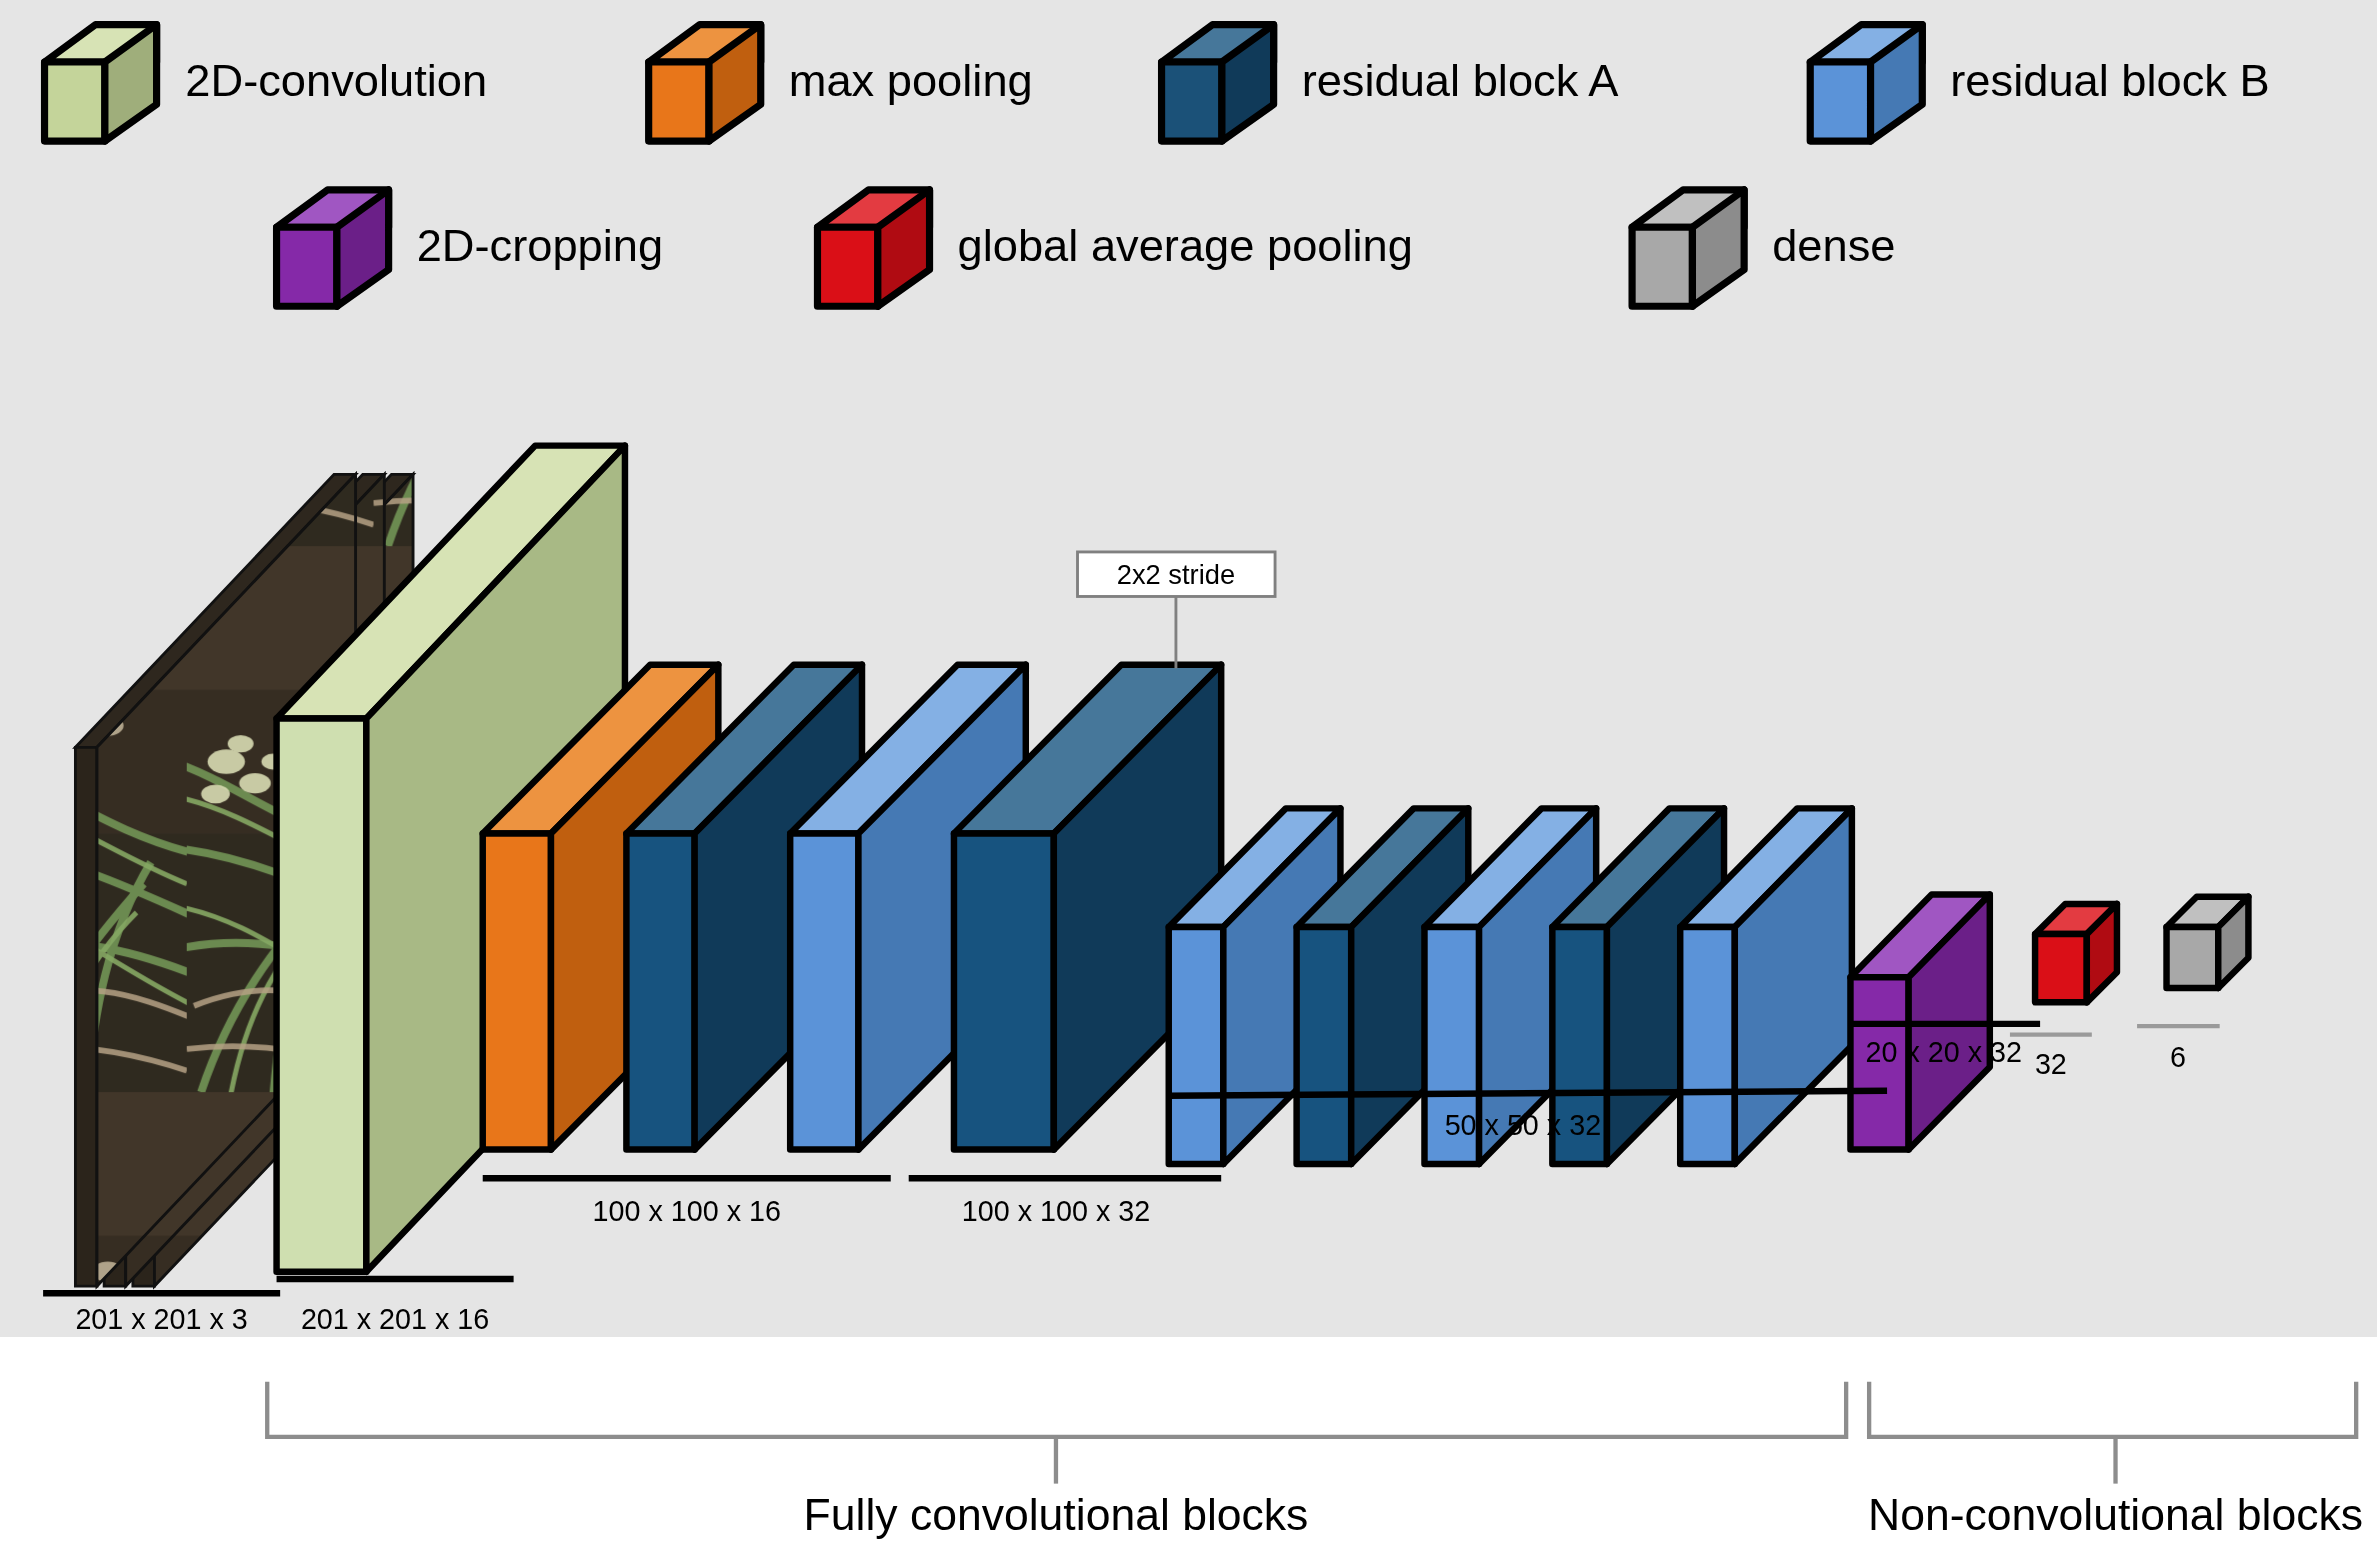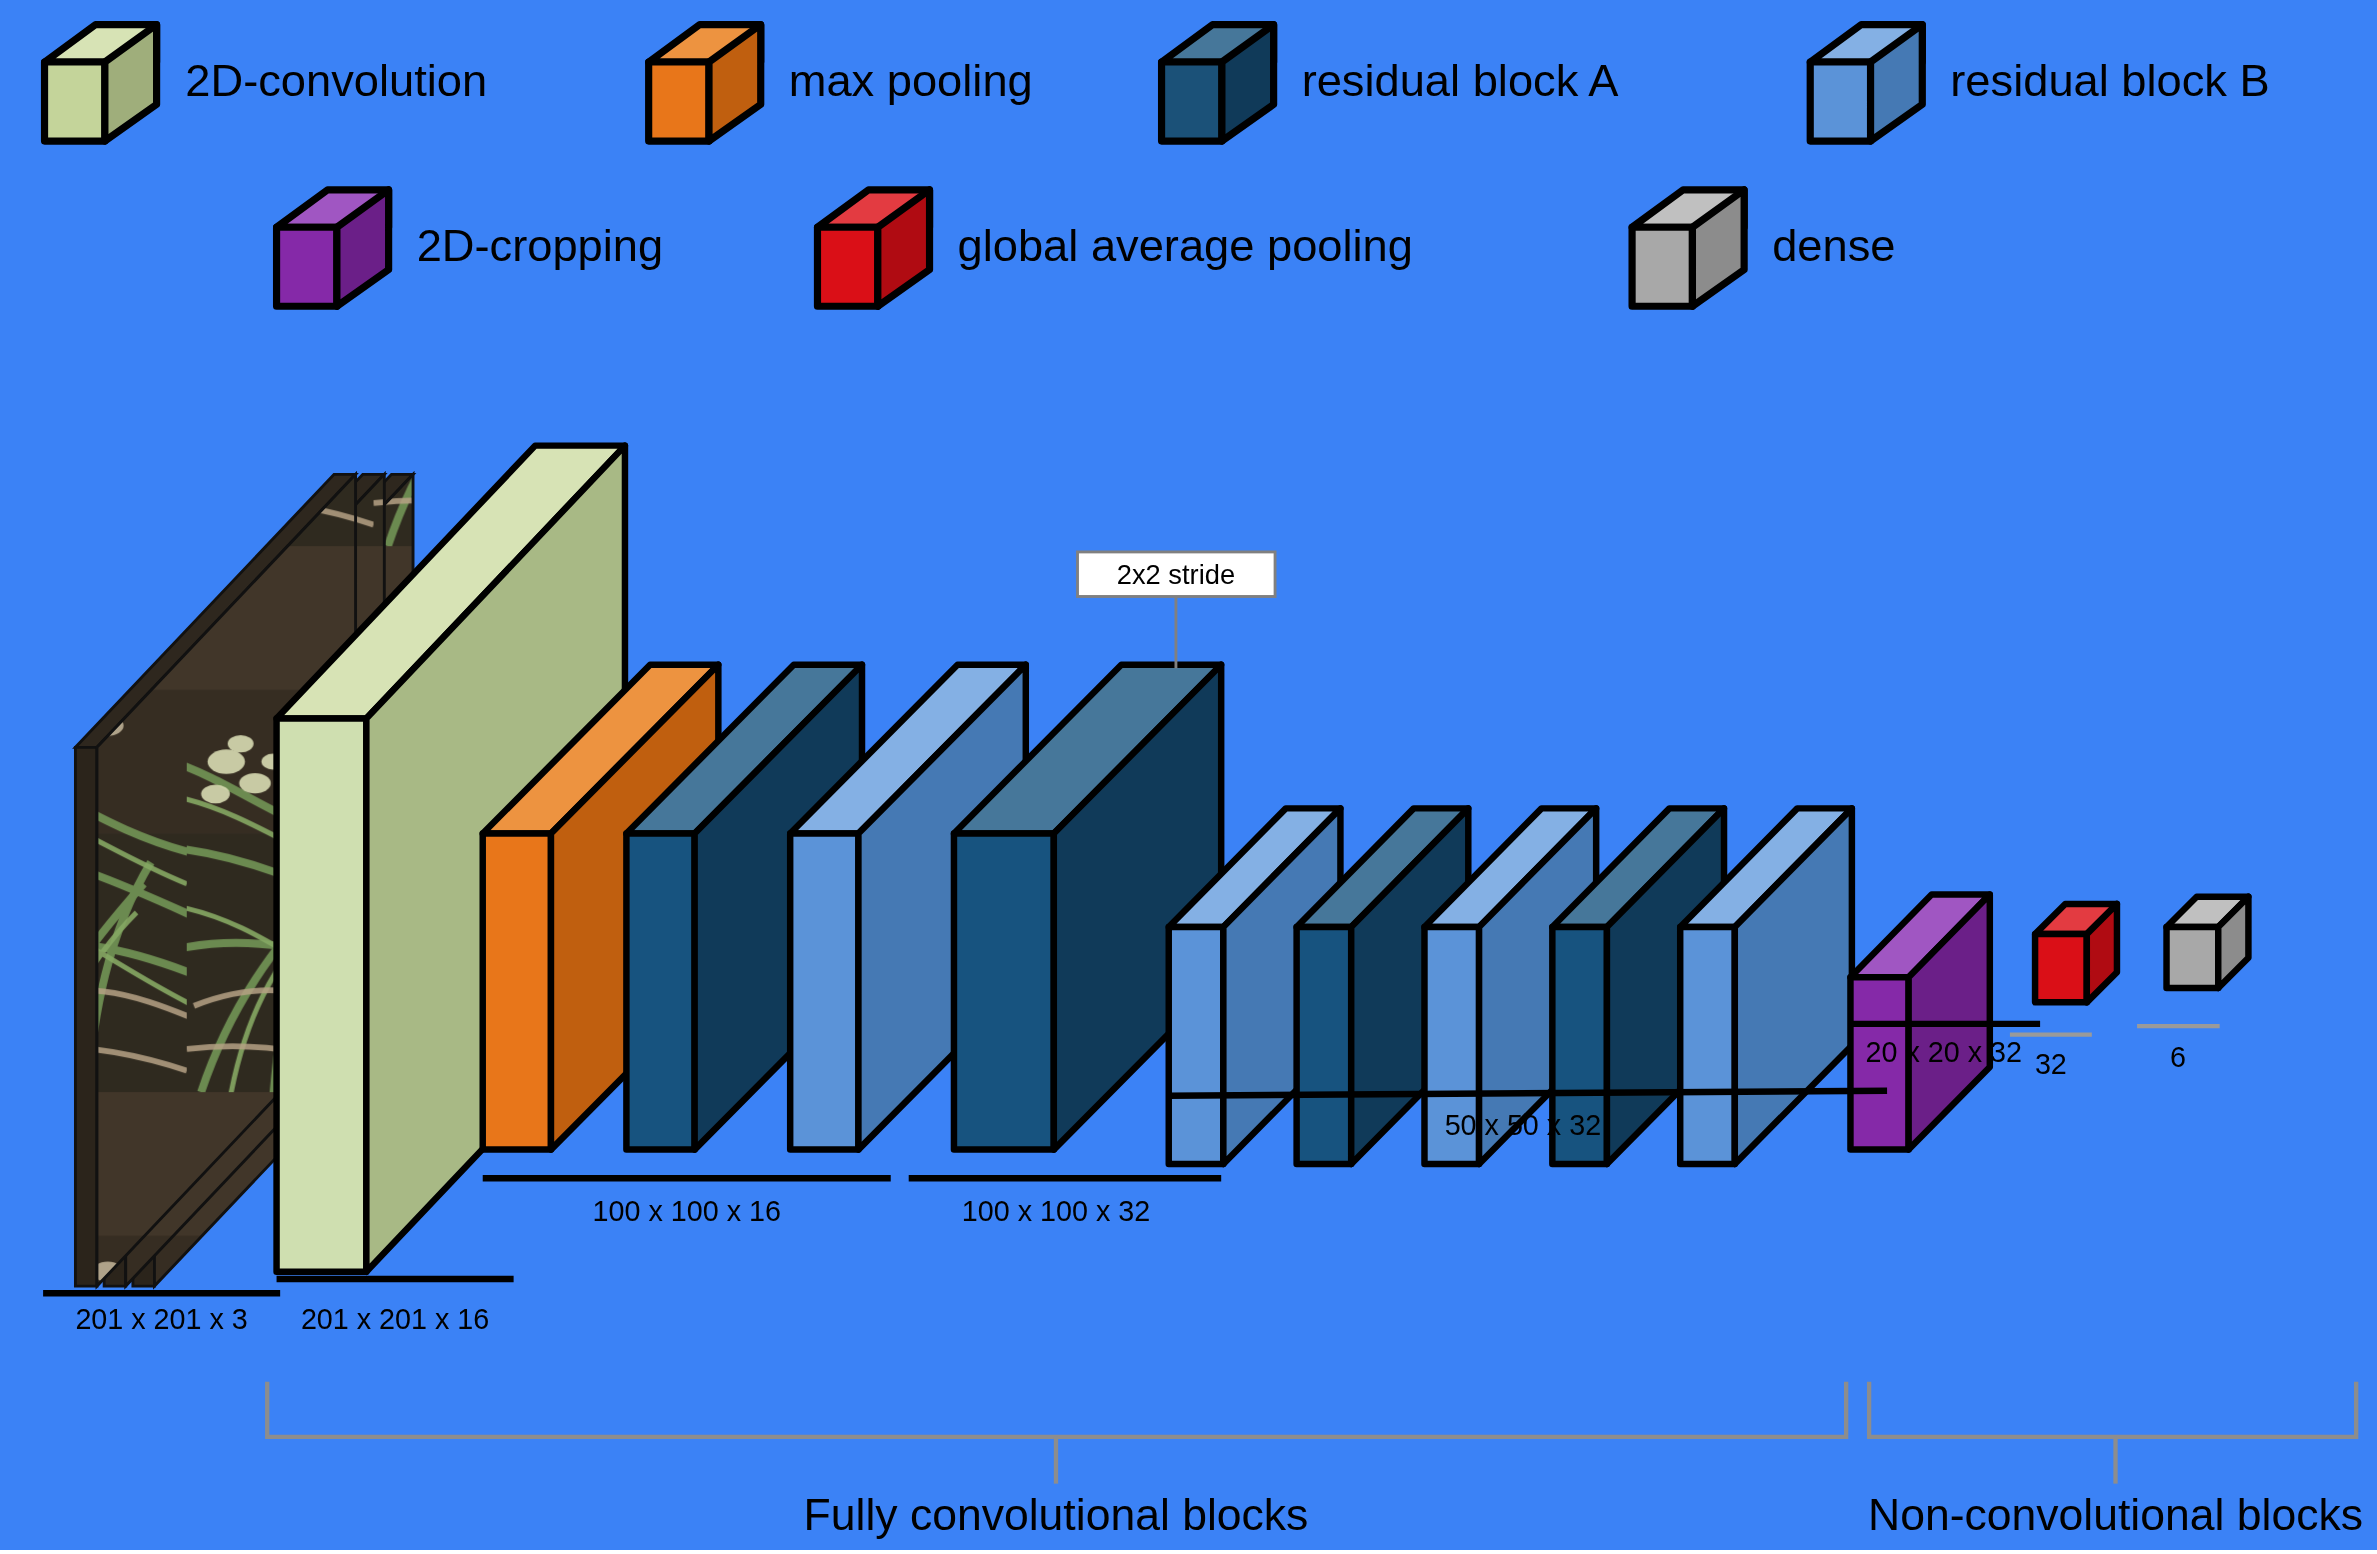--- a/index.html
+++ b/index.html
@@ -1,17 +1,17 @@
 <!DOCTYPE html>
 <html style="font-size:11.5px"><head>
 <meta charset="utf-8">
 <style>
   html,body{margin:0;padding:0;background:#ffffff;}
   body{width:2377px;height:1555px;font-family:"Liberation Sans",sans-serif;overflow:hidden;}
-  #root{position:relative;width:2377px;height:1550px;background:#3b82f6;}
+  #root{position:relative;width:2377px;height:1337px;background:#e5e5e5;}
   svg#scene{position:absolute;left:0;top:0;width:2377px;height:1555px;display:block;}
   .lbl{font-family:"Liberation Sans",sans-serif;fill:#000;}
   .legend-text{font-size:63px;}
   .dim-text{font-size:40px;}
   .group-text{font-size:62px;}
   .callout-text{font-size:38px;}
   .small-text{font-size:40px;}
 </style>
 </head>
 <body>

